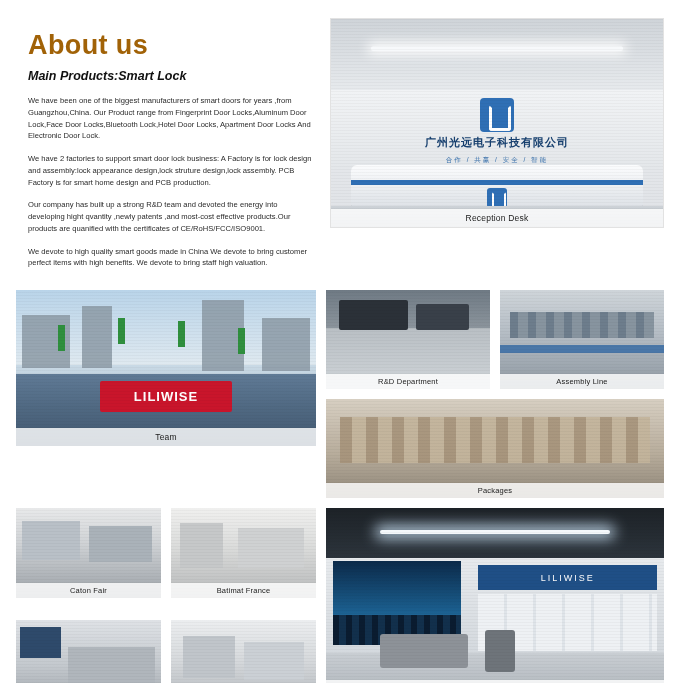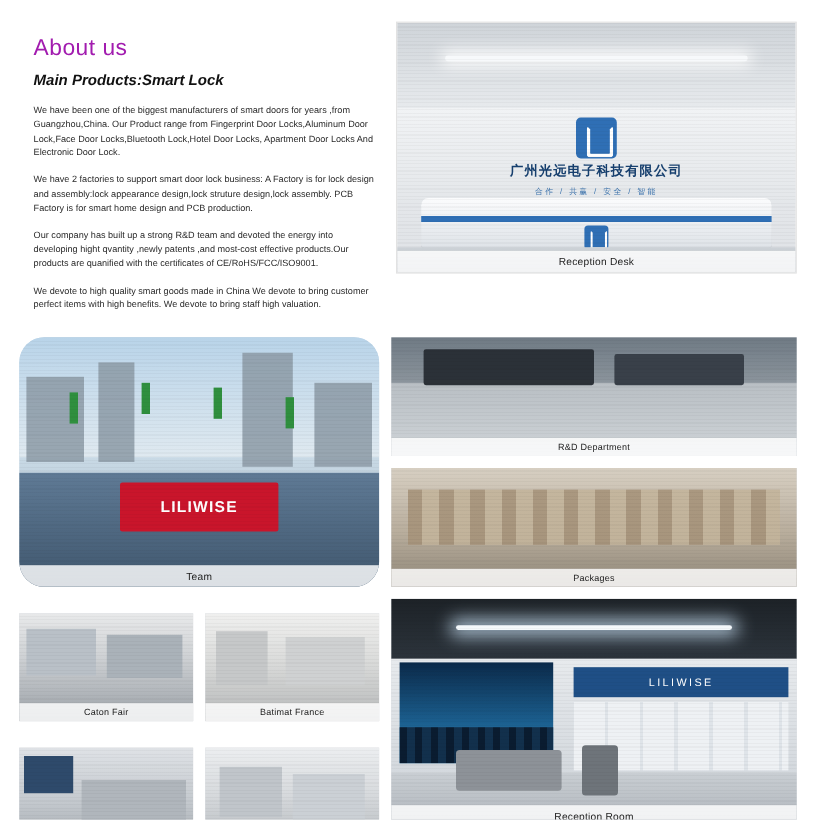--- a/index.html
+++ b/index.html
@@ -31,25 +31,25 @@
     align-items: flex-start;
   }
   .about-col {
     width: 300px;
     flex: 0 0 300px;
     padding-left: 12px;
     padding-top: 12px;
     box-sizing: border-box;
   }
   .about-title {
-    font-size: 19px;
-    font-weight: normal;
+    font-size: 27px;
+    font-weight: bold;
     letter-spacing: .4px;
     margin: 0 0 8px 0;
-    color: #a21caf;
+    color: #a16207;
   }
   .about-subtitle {
     font-size: 12.5px;
     font-weight: bold;
     margin: 0 0 12px 0;
     color: #111;
     font-style: italic;
   }
   .about-para {
     font-size: 7.6px;
@@ -186,23 +186,22 @@
 
   
   .mid-row {
     display: flex;
     gap: 10px;
     margin-top: 10px;
   }
   .team-card {
     width: 300px;
     flex: 0 0 300px;
-    height: 208px;
+    height: 156px;
     background: linear-gradient(#bfd7ea 0%, #cfe0ec 40%, #9fb0bd 100%);
-    border-radius: 21px;
   }
   .team-sky {
     position: absolute; left:0; top:0; width:100%; height:48%;
     background: linear-gradient(#b9d4e9, #dfe9f0);
   }
   .team-bldg {
     position: absolute;
     background: #8c9aa6;
     opacity: .85;
   }
@@ -312,21 +311,20 @@
     width: 300px;
     flex: 0 0 300px;
     display: flex;
     flex-direction: column;
     gap: 10px;
   }
   .bot-left-row {
     display: flex;
     gap: 10px;
     height: 102px;
-    align-items: flex-end;
   }
   .bot-left-row > .card { flex: 1 1 0; height: 90px; }
   .reception-room {
     flex: 1 1 auto;
     height: 190px;
   }
   .rr-ceiling {
     position:absolute;left:0;top:0;width:100%;height:26%;
     background: linear-gradient(#1d2227, #2c343c);
   }
@@ -455,20 +453,25 @@
       <div class="caption">Team</div>
     </div>
 
     <div class="mid-right">
       <div class="mid-right-row">
         <div class="card">
           <div class="fill-office"></div>
           <div class="noise"></div>
           <div class="caption small">R&amp;D Department</div>
         </div>
+        <div class="card">
+          <div class="fill-assembly"></div>
+          <div class="noise"></div>
+          <div class="caption small">Assembly Line</div>
+        </div>
       </div>
       <div class="mid-right-row">
         <div class="card">
           <div class="fill-warehouse"></div>
           <div class="noise"></div>
           <div class="caption small">Packages</div>
         </div>
       </div>
     </div>
 

